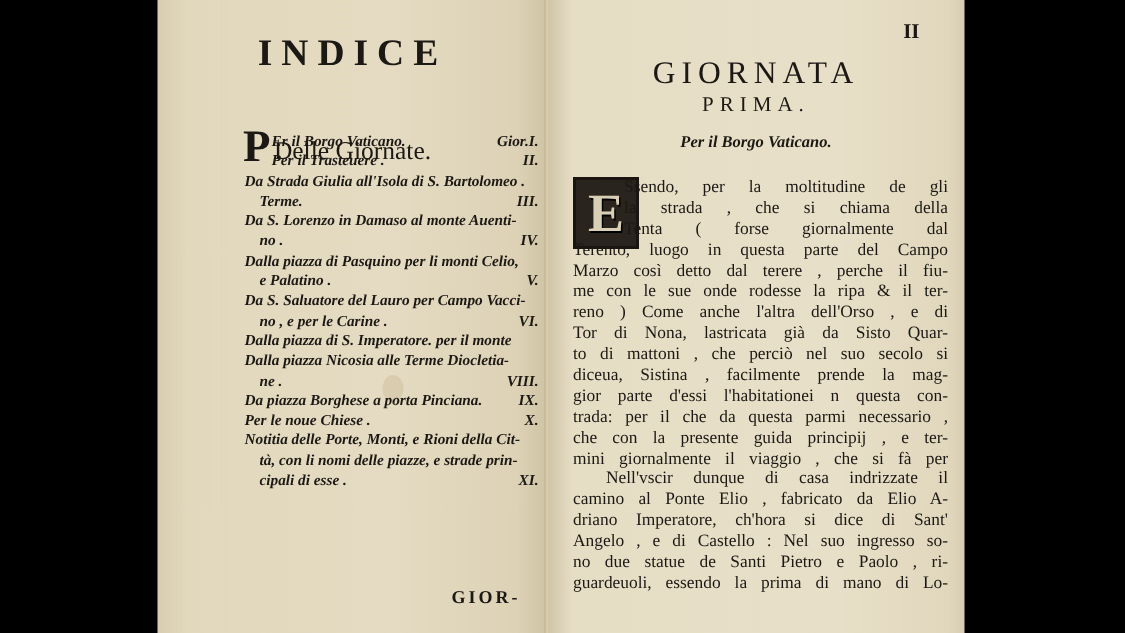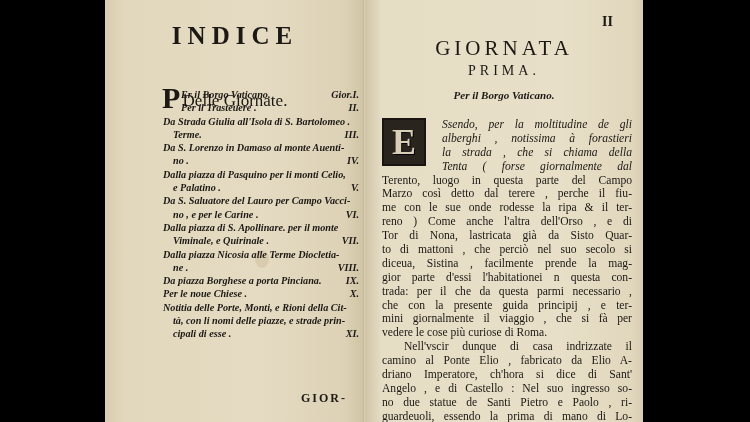--- a/index.html
+++ b/index.html
@@ -22,21 +22,21 @@
   .r-pagenum { position:absolute; right:30px; top:14px; font-family:Liberation Serif, serif; font-size:14px; font-weight:bold; }
   .r-title { top:36px; font-size:21px; letter-spacing:4px; }
   .r-sub { top:63px; font-size:14px; letter-spacing:4px; }
   .r-head { position:absolute; left:0; width:100%; top:89px; text-align:center; font-family:"Liberation Serif", serif; font-style:italic; font-weight:bold; font-size:11px; }
   .body { position:absolute; left:17px; top:118px; width:250px; font-family:"Liberation Serif", serif; font-size:11.6px; line-height:13.9px; text-align:justify; }
   .body .ln { display:block; white-space:nowrap; text-align:justify; text-align-last:justify; height:13.9px; }
   .body .ln.last { text-align-last:left; }
   .body .ln.ind { padding-left:22px; }
   .dropcap { position:absolute; left:17px; top:118px; width:44px; height:48px; background:#2a241e; border:2px solid #1a1510; box-sizing:border-box; display:flex; align-items:center; justify-content:center; }
   .dropcap .glyph { font-family:"Liberation Serif", serif; font-size:36px; font-weight:bold; color:#d9cfb5; text-shadow:1px 1px 0 #000; }
-  .body .wrap { padding-left:60px;font-style:italic; }
+  .body .wrap { padding-left:34px; }
   .stain { position:absolute; border-radius:50%; background:rgba(170,140,90,0.18); }
 </style>
 </head>
 <body>
 
 <div class="spread">
   <div class="page left">
     <div class="stain" style="left:150px;top:250px;width:14px;height:18px;"></div>
     <div class="title-big l-title">INDICE</div>
     <div class="title-big l-sub">Delle Giornate.</div>
@@ -76,26 +76,22 @@
         </div>
         <div class="row">
           <span class="t">Da S. Saluatore del Lauro per Campo Vacci-</span>
           <span class="n"></span>
         </div>
         <div class="row cont">
           <span class="t">no , e per le Carine .</span>
           <span class="n">VI.</span>
         </div>
         <div class="row">
-          <span class="t">Dalla piazza di S. Apollinare. per il monte</span>
+          <span class="t">Dalla piazza di S. Imperatore. per il monte</span>
           <span class="n"></span>
-        </div>
-        <div class="row cont">
-          <span class="t">Viminale, e Quirinale .</span>
-          <span class="n">VII.</span>
         </div>
         <div class="row">
           <span class="t">Dalla piazza Nicosia alle Terme Diocletia-</span>
           <span class="n"></span>
         </div>
         <div class="row cont">
           <span class="t">ne .</span>
           <span class="n">VIII.</span>
         </div>
         <div class="row">
@@ -125,35 +121,33 @@
   <div class="page right">
     <div class="r-pagenum">II</div>
     <div class="title-big r-title">GIORNATA</div>
     <div class="title-big r-sub">PRIMA.</div>
     <div class="r-head">Per il Borgo Vaticano.</div>
     <div class="dropcap">
       <span class="glyph">E</span>
     </div>
     <div class="body" id="body">
         <span class="ln wrap">Ssendo, per la moltitudine de gli</span>
-        <span class="ln wrap">alberghi , notissima à forastieri</span>
         <span class="ln wrap">la strada , che si chiama della</span>
         <span class="ln wrap">Tenta ( forse giornalmente dal</span>
         <span class="ln">Terento, luogo in questa parte del Campo</span>
         <span class="ln">Marzo così detto dal terere , perche il fiu-</span>
         <span class="ln">me con le sue onde rodesse la ripa &amp; il ter-</span>
         <span class="ln">reno ) Come anche l'altra dell'Orso , e di</span>
         <span class="ln">Tor di Nona, lastricata già da Sisto Quar-</span>
         <span class="ln">to di mattoni , che perciò nel suo secolo si</span>
         <span class="ln">diceua, Sistina , facilmente prende la mag-</span>
         <span class="ln">gior parte d'essi l'habitationei n questa con-</span>
         <span class="ln">trada: per il che da questa parmi necessario ,</span>
         <span class="ln">che con la presente guida principij , e ter-</span>
         <span class="ln">mini giornalmente il viaggio , che si fà per</span>
-        <span class="ln last">vedere le cose più curiose di Roma.</span>
         <span class="ln ind">Nell'vscir dunque di casa indrizzate il</span>
         <span class="ln">camino al Ponte Elio , fabricato da Elio A-</span>
         <span class="ln">driano Imperatore, ch'hora si dice di Sant'</span>
         <span class="ln">Angelo , e di Castello : Nel suo ingresso so-</span>
         <span class="ln">no due statue de Santi Pietro e Paolo , ri-</span>
         <span class="ln">guardeuoli, essendo la prima di mano di Lo-</span>
       </div>
   </div>
 </div>
 

